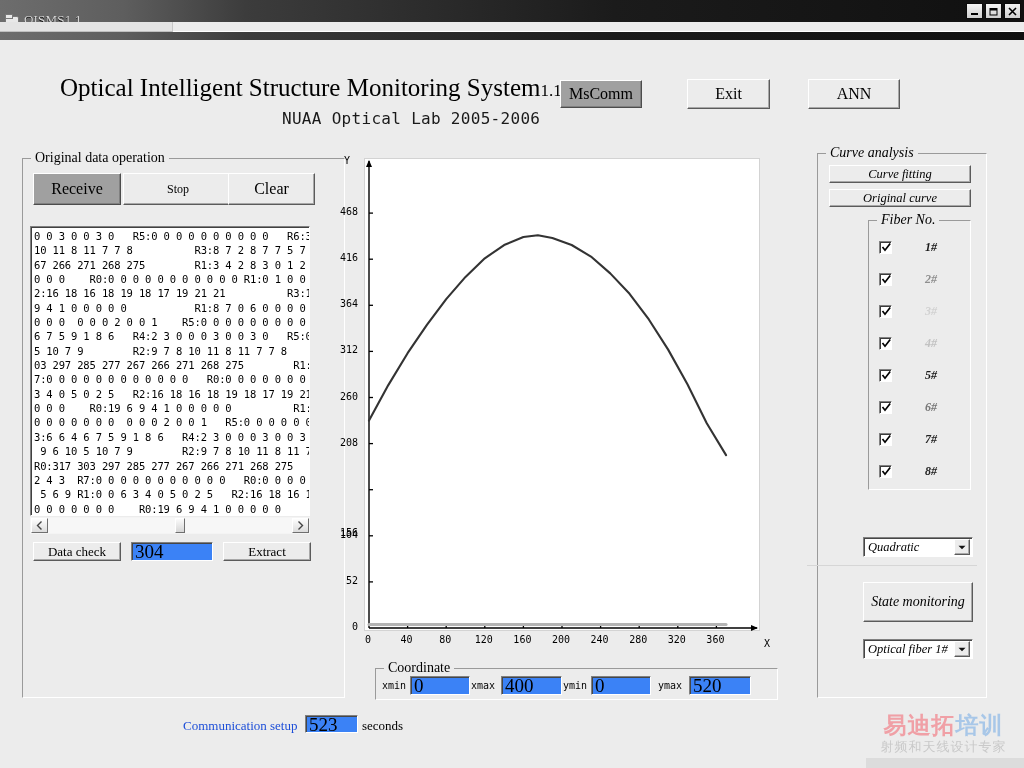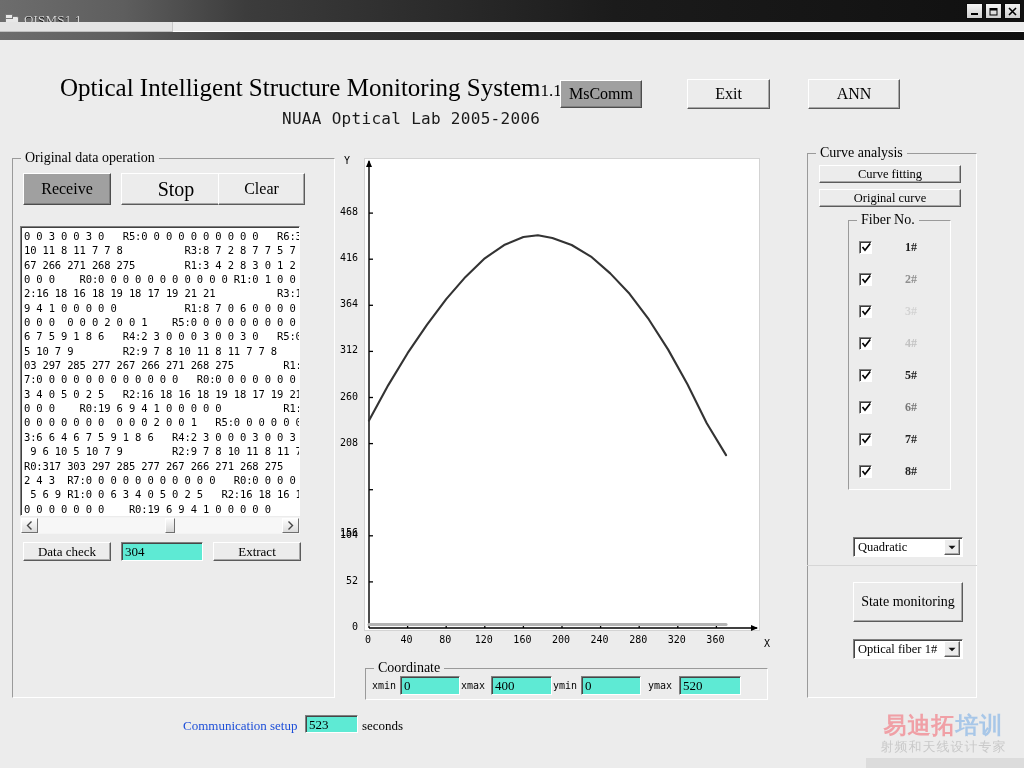--- a/index.html
+++ b/index.html
@@ -103,32 +103,33 @@
   #btn-mscomm { left: 560px; top: 80px; width: 82px; height: 28px; font-size: 16px; }
   #btn-exit   { left: 687px; top: 79px; width: 83px; height: 30px; font-size: 16px; }
   #btn-ann    { left: 808px; top: 79px; width: 92px; height: 30px; font-size: 16px; }
 
   
   .group {
     position: absolute;
     border: 1px solid #9a9a9a;
     border-right-color: #ffffff; border-bottom-color: #ffffff;
     background: transparent;
+    margin-left: 10px;
   }
   .group > .group-label {
     position: absolute; top: -9px; left: 8px;
     background: #ececec; padding: 0 4px;
     font-family: "Liberation Serif", serif; font-size: 14px; color: #000;
     white-space: nowrap;
   }
 
   
   #grp-original { left: 12px; top: 158px; width: 323px; height: 540px; }
   #btn-receive { left: 10px;  top: 14px;  width: 88px; height: 32px; font-size: 16px; }
-  #btn-stop    { left: 108px; top: 14px;  width: 110px; height: 32px; font-size: 20px; }
+  #btn-stop    { left: 100px; top: 14px;  width: 110px; height: 32px; font-size: 12px; }
   #btn-clear   { left: 205px; top: 14px;  width: 87px; height: 32px; font-size: 16px; }
 
   .textarea-box {
     position: absolute; left: 7px; top: 67px; width: 280px; height: 290px;
     background: #ffffff;
     border-top: 1px solid #808080;
     border-left: 1px solid #808080;
     border-right: 1px solid #ffffff;
     border-bottom: 1px solid #ffffff;
     box-shadow: inset 1px 1px 0 #404040;
@@ -161,28 +162,28 @@
     background: linear-gradient(to bottom,#fbfbfb,#d6d6d6);
     border-top:1px solid #fff; border-left:1px solid #fff;
     border-right:1px solid #6f6f6f; border-bottom:1px solid #6f6f6f;
   }
 
   #btn-datacheck { left: 10px;  top: 383px; width: 88px; height: 19px; font-size: 13px; }
   #btn-extract   { left: 200px; top: 383px; width: 88px; height: 19px; font-size: 13px; }
 
   .textfield {
     position: absolute;
-    background: #5eead4;
+    background: #3b82f6;
     border-top: 1px solid #808080;
     border-left: 1px solid #808080;
     border-right: 1px solid #ffffff;
     border-bottom: 1px solid #ffffff;
     box-shadow: inset 1px 1px 0 #464646;
     font-family: "Liberation Serif", serif;
-    font-size: 13px; color: #000;
+    font-size: 19px; color: #000;
     padding: 1px 0 0 3px;
     display: flex; align-items: center;
   }
   #fld-count { left: 108px; top: 383px; width: 82px; height: 19px; }
 
   
   .chart-area {
     position: absolute; left: 364px; top: 158px; width: 396px; height: 473px;
     background: #ffffff;
     border: 1px solid #d3d3d3;
@@ -207,21 +208,21 @@
 
   
   #grp-coordinate { left: 365px; top: 668px; width: 403px; height: 32px; }
   .coord-lab {
     position:absolute; font-family:"DejaVu Sans Mono", monospace;
     font-size: 10px; color:#000; top: 11px;
   }
   .coord-fld { height: 19px; top: 7px; }
 
   
-  #grp-curve { left: 807px; top: 153px; width: 170px; height: 545px; }
+  #grp-curve { left: 807px; top: 153px; width: 170px; height: 545px; font-style: italic; }
   #btn-curvefit { left: 11px; top: 11px; width: 142px; height: 18px; font-size: 12.5px; }
   #btn-origcurve { left: 11px; top: 35px; width: 142px; height: 18px; font-size: 12.5px; }
 
   #grp-fiber { left: 40px; top: 66px; width: 103px; height: 270px;
     border: 1px solid #9a9a9a; border-right-color:#fff; border-bottom-color:#fff; }
   .fiber-row {
     position: absolute; left: 10px; width: 86px; height: 20px;
     display: flex; align-items: center;
   }
   .chk {

